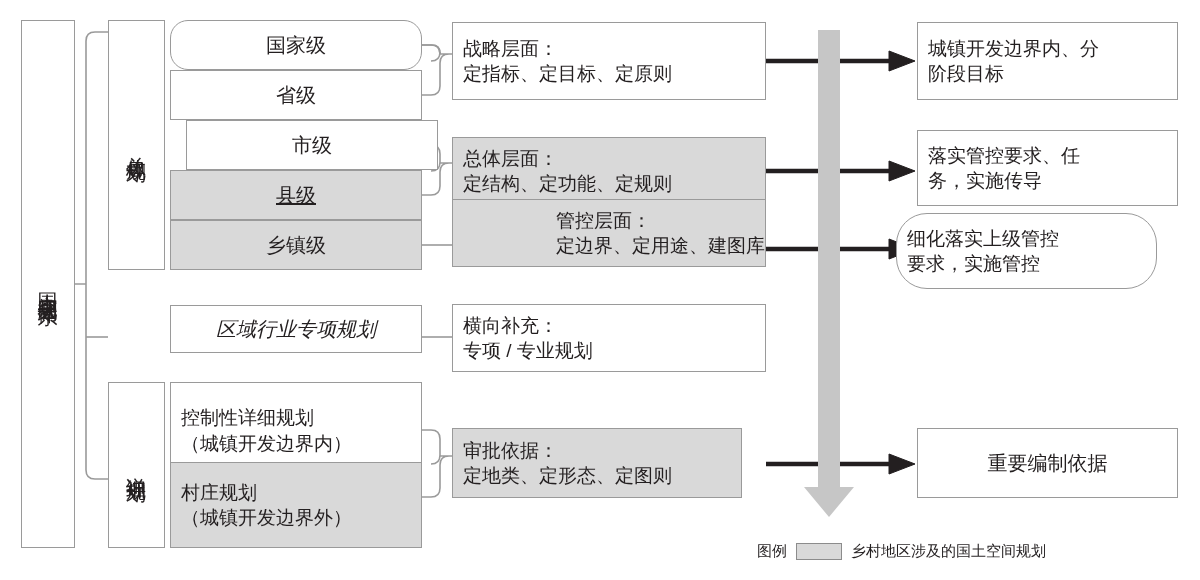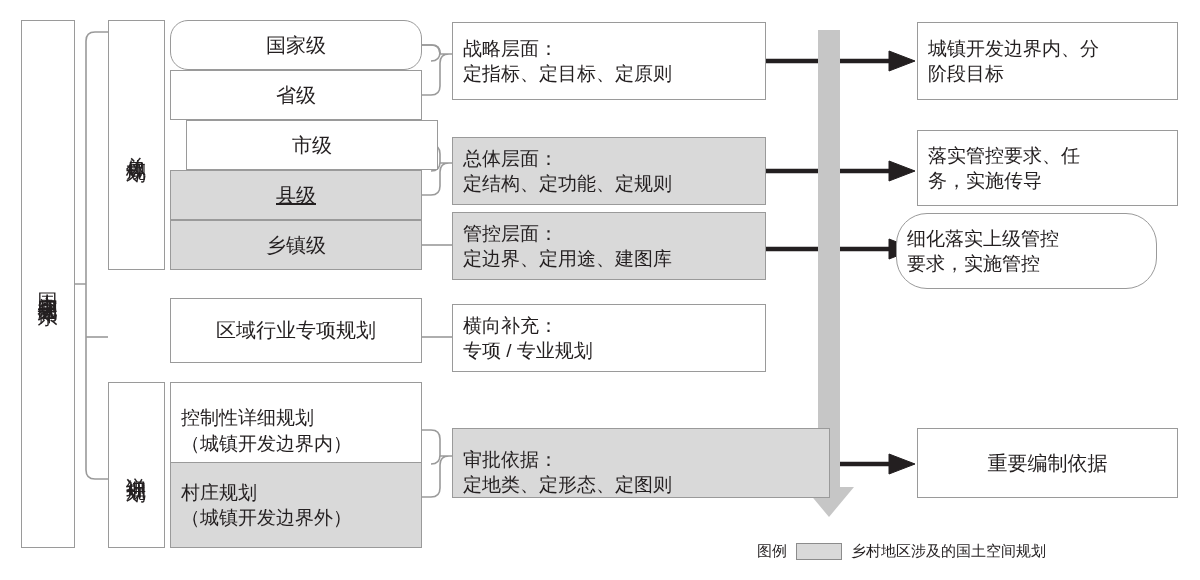--- a/index.html
+++ b/index.html
@@ -148,21 +148,21 @@
   <div class="box center fs20" style="left:170px; top:120px; width:252px; height:50px;margin-left:16px;">
     <span class="txt">市级</span>
   </div>
   <div class="box center fs20 shaded" style="left:170px; top:170px; width:252px; height:50px;text-decoration:underline;">
     <span class="txt">县级</span>
   </div>
   <div class="box center fs20 shaded" style="left:170px; top:220px; width:252px; height:50px;">
     <span class="txt">乡镇级</span>
   </div>
 
-  <div class="box center fs20" style="left:170px; top:298px; width:252px; height:65px;">
+  <div class="box center fs20" style="left:170px; top:305px; width:252px; height:48px;font-style:italic;">
     <span class="txt">区域行业专项规划</span>
   </div>
 
   <div class="vbox" style="left:108px; top:382px; width:57px; height:166px;">
     <span class="vtxt fs20">详细规划</span>
   </div>
 
   <div class="box left fs19" style="left:170px; top:382px; width:252px; height:97px;">
     <span class="txt">控制性详细规划
 （城镇开发边界内）</span>
@@ -173,29 +173,29 @@
   </div>
 
   <div class="box left fs19" style="left:452px; top:22px; width:314px; height:78px;">
     <span class="txt">战略层面：
 定指标、定目标、定原则</span>
   </div>
   <div class="box left fs19 shaded" style="left:452px; top:137px; width:314px; height:68px;">
     <span class="txt">总体层面：
 定结构、定功能、定规则</span>
   </div>
-  <div class="box left fs19 shaded" style="left:452px; top:212px; width:314px; height:68px;">
+  <div class="box left fs19 shaded" style="left:452px; top:199px; width:314px; height:68px;justify-content:flex-end;">
     <span class="txt">管控层面：
 定边界、定用途、建图库</span>
   </div>
   <div class="box left fs19" style="left:452px; top:304px; width:314px; height:68px;">
     <span class="txt">横向补充：
 专项 / 专业规划</span>
   </div>
-  <div class="box left fs19 shaded" style="left:452px; top:428px; width:378px; height:70px;align-items:flex-end;">
+  <div class="box left fs19 shaded" style="left:452px; top:428px; width:290px; height:70px;">
     <span class="txt">审批依据：
 定地类、定形态、定图则</span>
   </div>
 
   <div class="box left fs19" style="left:917px; top:22px; width:261px; height:78px;">
     <span class="txt">城镇开发边界内、分
 阶段目标</span>
   </div>
   <div class="box left fs19" style="left:917px; top:130px; width:261px; height:76px;">
     <span class="txt">落实管控要求、任

